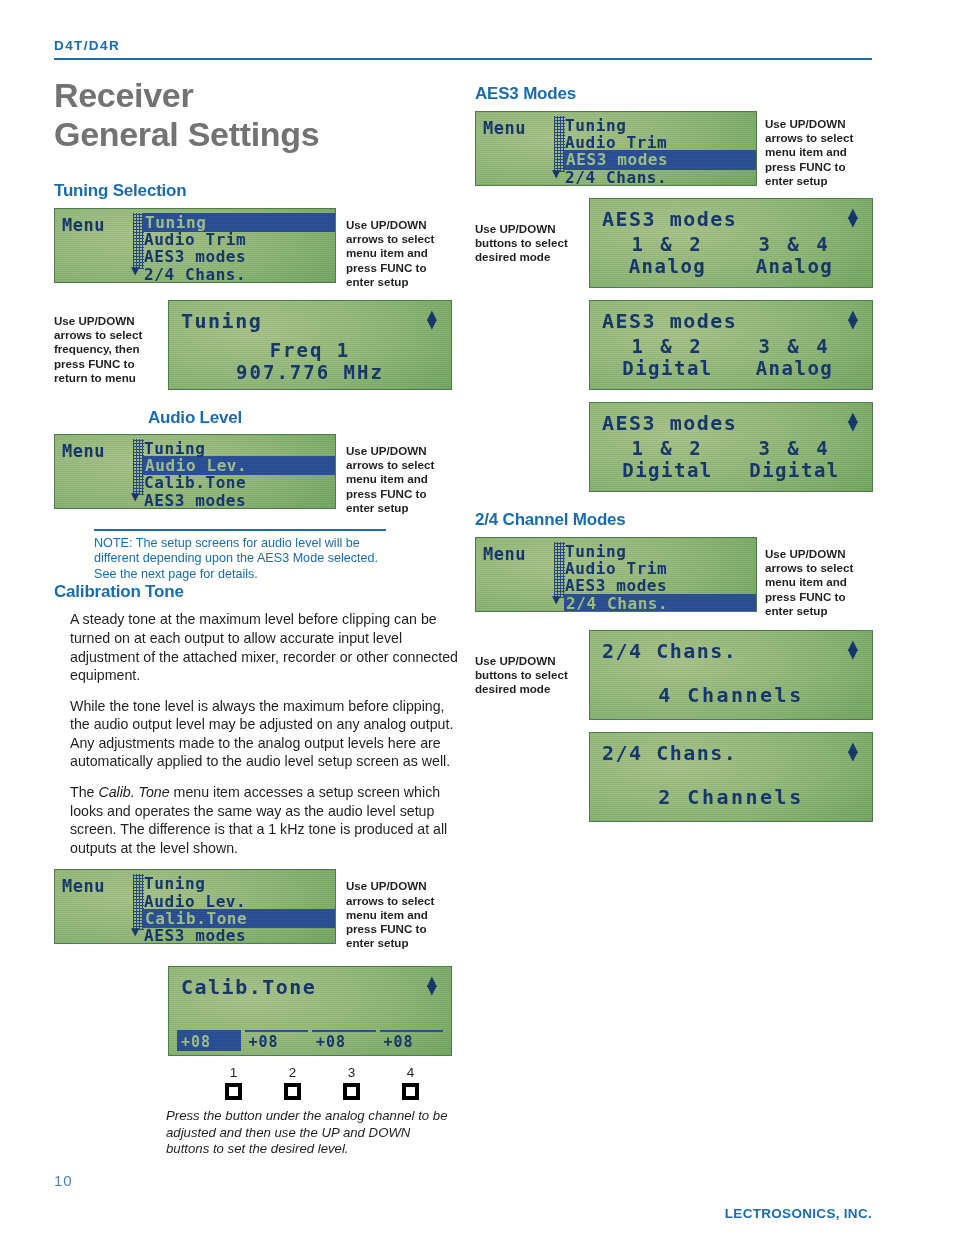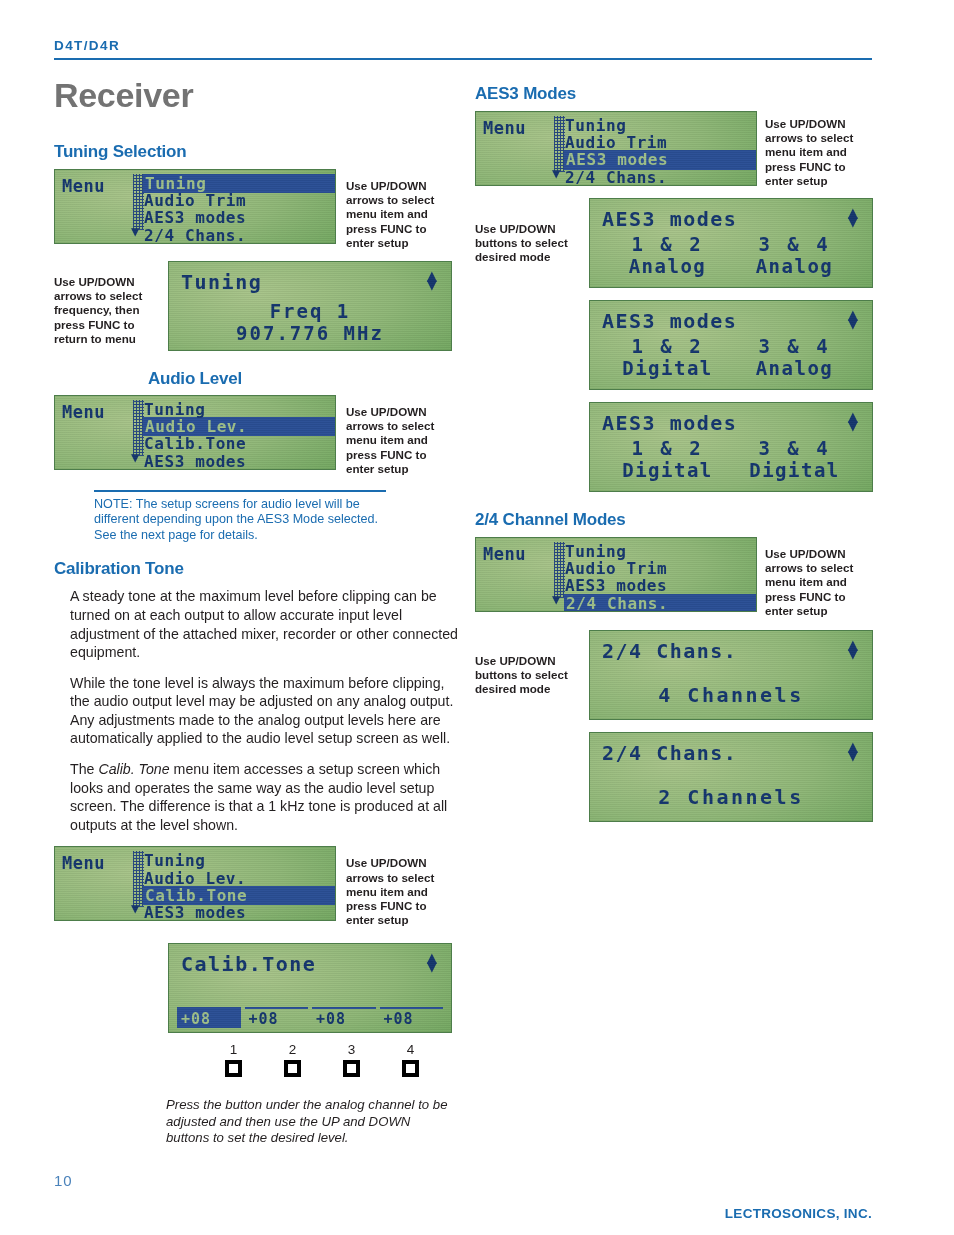--- a/index.html
+++ b/index.html
@@ -298,21 +298,21 @@
     margin: 2px auto 0 auto;
     border: 4px solid #000000;
     background: #ffffff;
     box-sizing: border-box;
   }
   .chan-cap {
     font-size: 13.2px;
     line-height: 16.4px;
     font-style: italic;
     color: #231f20;
-    margin-top: 20px;
+    margin-top: 8px;
   }
 
   
   .ftr-page {
     position: absolute;
     left: 54px; top: 1172px;
     font-size: 15px;
     color: #4a82ba;
     letter-spacing: 1px;
   }
@@ -333,20 +333,21 @@
 
 <div class="page">
 
   <div class="hdr-model">D4T/D4R</div>
   <div class="hdr-rule"></div>
 
   <div class="col-left">
 
     <h1 class="title">
       <span>Receiver</span><br>
+      <span>General Settings</span>
     </h1>
 
     <h2 class="sec" style="margin-top:27px;">Tuning Selection</h2>
 
     <div class="row" style="margin-top:7px;">
       <div class="lcd lcd-menu">
         <div class="m-label">Menu</div>
         <div class="m-scroll"></div>
         <div class="m-arrow">▼</div>
         <div class="m-rows">
@@ -387,21 +388,21 @@
         </div>
       </div>
       <div class="callout" style="width:110px; margin-left:10px; margin-top:10px;">Use UP/DOWN arrows to select menu item and press FUNC to enter setup</div>
     </div>
 
     <div class="note-wrap" style="margin-top:14px;">
       <div class="note-rule"></div>
       <div class="note-text">NOTE:  The setup screens for audio level will be different depending upon the AES3 Mode selected. See the next page for details.</div>
     </div>
 
-    <h2 class="sec" style="margin-top:16px;">Calibration Tone</h2>
+    <h2 class="sec" style="">Calibration Tone</h2>
 
     <div class="indent" style="margin-top:8px;">
       <p class="body">A steady tone at the maximum level before clipping can be turned on at each output to allow accurate input level adjustment of the attached mixer, recorder or other connected equipment.</p>
       <p class="body">While the tone level is always the maximum before clipping, the audio output level may be adjusted on any analog output. Any adjustments made to the analog output levels here are automatically applied to the audio level setup screen as well.</p>
       <p class="body"><span>The </span><span class="ital">Calib. Tone</span><span> menu item accesses a setup screen which looks and operates the same way as the audio level setup screen. The difference is that a 1 kHz tone is produced at all outputs at the level shown.</span></p>
     </div>
 
     <div class="row" style="margin-top:6px;">
       <div class="lcd lcd-menu">
         <div class="m-label">Menu</div>

